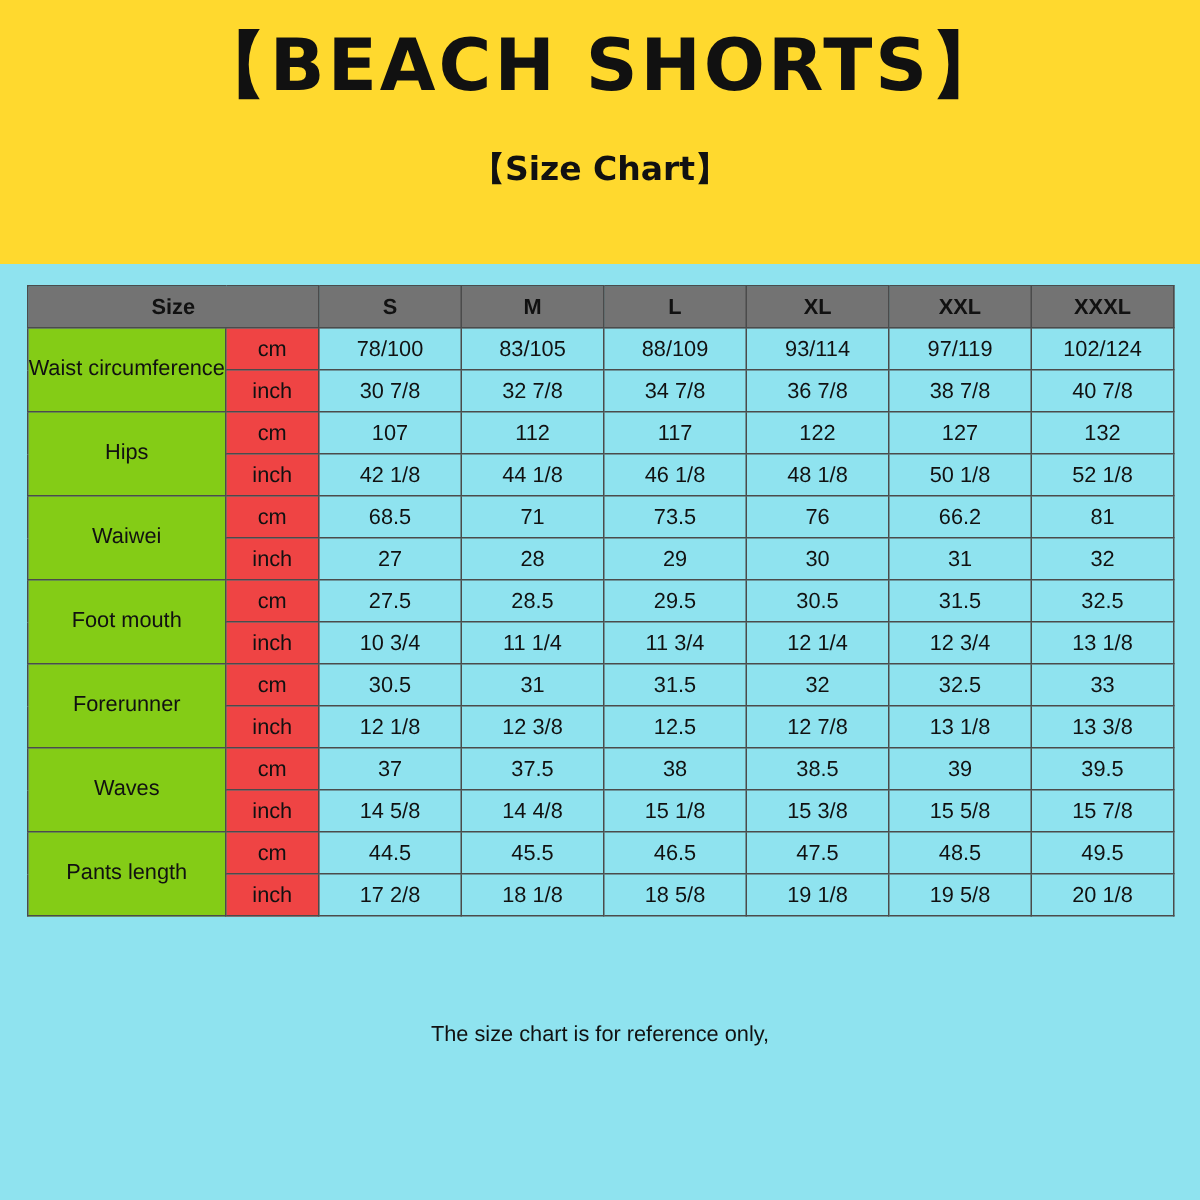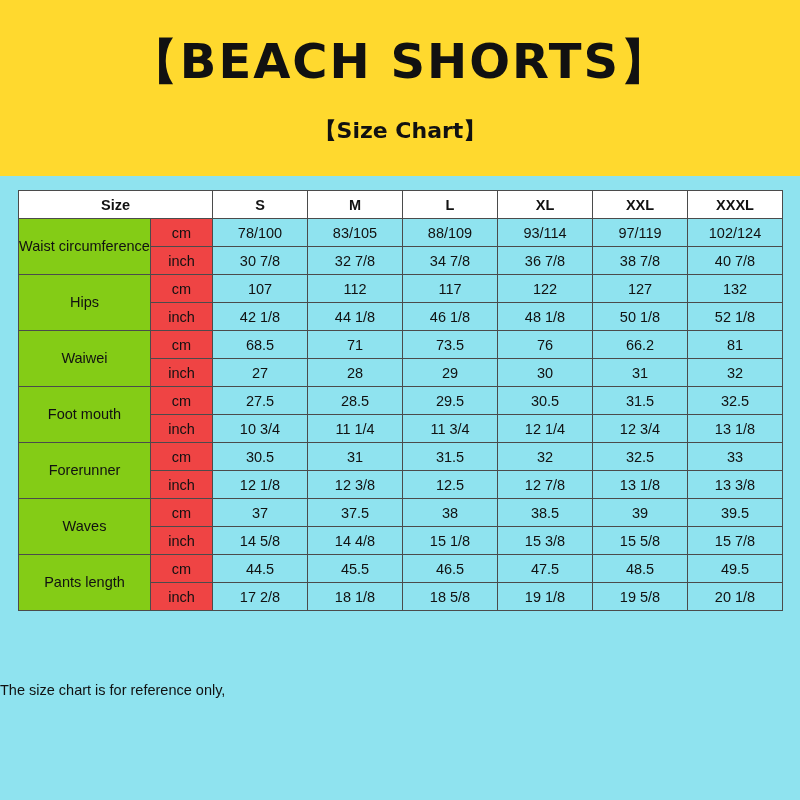--- a/index.html
+++ b/index.html
@@ -25,21 +25,21 @@
     left: 0;
     top: 0;
     width: 800px;
     height: 176px;
     background: #ffd92e;
     display: flex;
     flex-direction: column;
     align-items: center;
     justify-content: flex-start;
     box-sizing: border-box;
-    padding-top: 30px;
+    padding-top: 12px;
   }
   .title {
     font-size: 48px;
     font-weight: bold;
     letter-spacing: 2px;
     color: #111111;
     font-family: "DejaVu Sans", sans-serif;
     white-space: nowrap;
   }
   .subtitle {
@@ -65,21 +65,21 @@
     border: 1px solid #4b4b4b;
     text-align: center;
     vertical-align: middle;
     font-size: 14.5px;
     color: #111111;
     height: 27px;
     padding: 0;
     font-family: "Liberation Sans", sans-serif;
   }
   .hdr-cell {
-    background: #ffffff;
+    background: #737373;
     font-weight: bold;
     font-size: 15px;
   }
   .row-label {
     background: #84cc16;
     font-size: 15px;
     line-height: 1.15;
   }
   .unit-cell {
     background: #ef4444;
@@ -90,20 +90,21 @@
     background: #8fe3ef;
   }
   .col-label { width: 132px; }
   .col-unit { width: 62px; }
   .col-val { width: 95px; }
   .footer {
     position: absolute;
     left: 0;
     top: 680px;
     width: 800px;
+    text-align: center;
     color: #111111;
   }
   .footer div {
     font-size: 14.5px;
     line-height: 1.5;
     margin-bottom: 8px;
   }
 </style>
 </head>
 <body>

